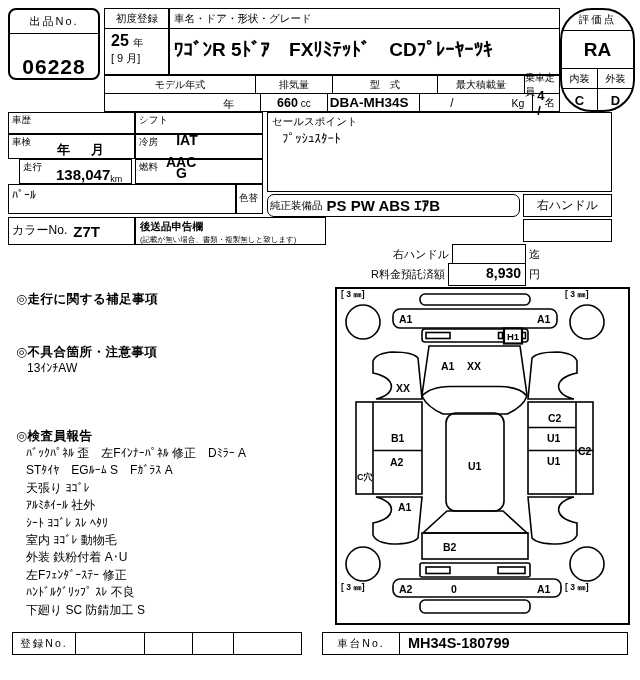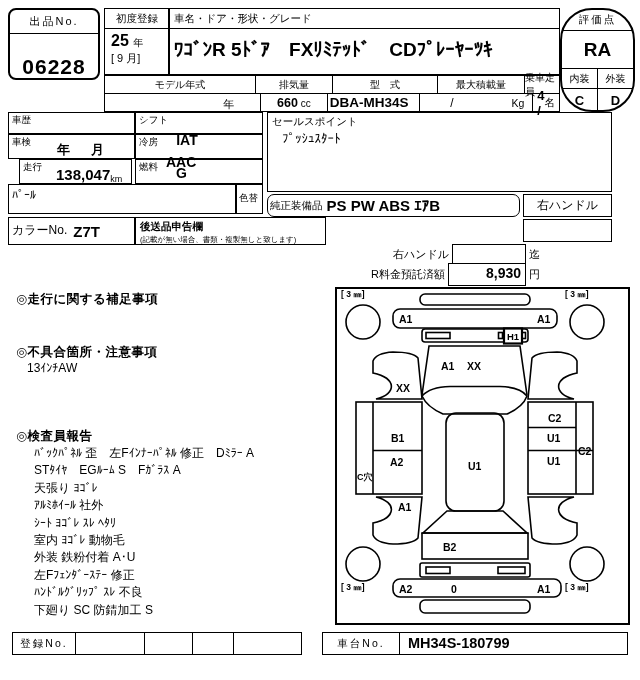--- a/index.html
+++ b/index.html
@@ -8,21 +8,21 @@
   .abs{position:absolute;box-sizing:border-box;}
   .b15{border:1.5px solid #000;}
   .b2{border:2px solid #000;}
   .ctr{display:flex;align-items:center;justify-content:center;}
   .lblrow{border-bottom:1.5px solid #000;font-size:10.5px;display:flex;align-items:center;justify-content:center;}
   .minilbl{font-size:9.5px;line-height:1;}
   .val{font-weight:600;}
   .cell{display:flex;align-items:flex-start;padding:2px 0 0 3px;}
   .cell .v{font-size:14px;font-weight:600;margin-left:8px;margin-top:17px;}
   .note-head{font-size:12.5px;font-weight:600;letter-spacing:.5px;}
-  .rep{font-size:12px;line-height:17.4px;white-space:pre;margin-left:8px;}
+  .rep{font-size:12px;line-height:17.4px;white-space:pre;}
   svg text{fill:#000;stroke:none;font-family:"Liberation Sans","DejaVu Sans",sans-serif;font-weight:600;}
 </style>
 </head>
 <body>
 
 <div id="sheet">
 
   <div class="abs b2" style="left:8px;top:8px;width:92px;height:72px;border-radius:8px;">
     <div style="height:23px;border-bottom:1.5px solid #000;font-size:11px;letter-spacing:2px;" class="ctr">出品No.</div>
     <div class="ctr val" style="height:66px;font-size:21px;letter-spacing:1px;">06228</div>

